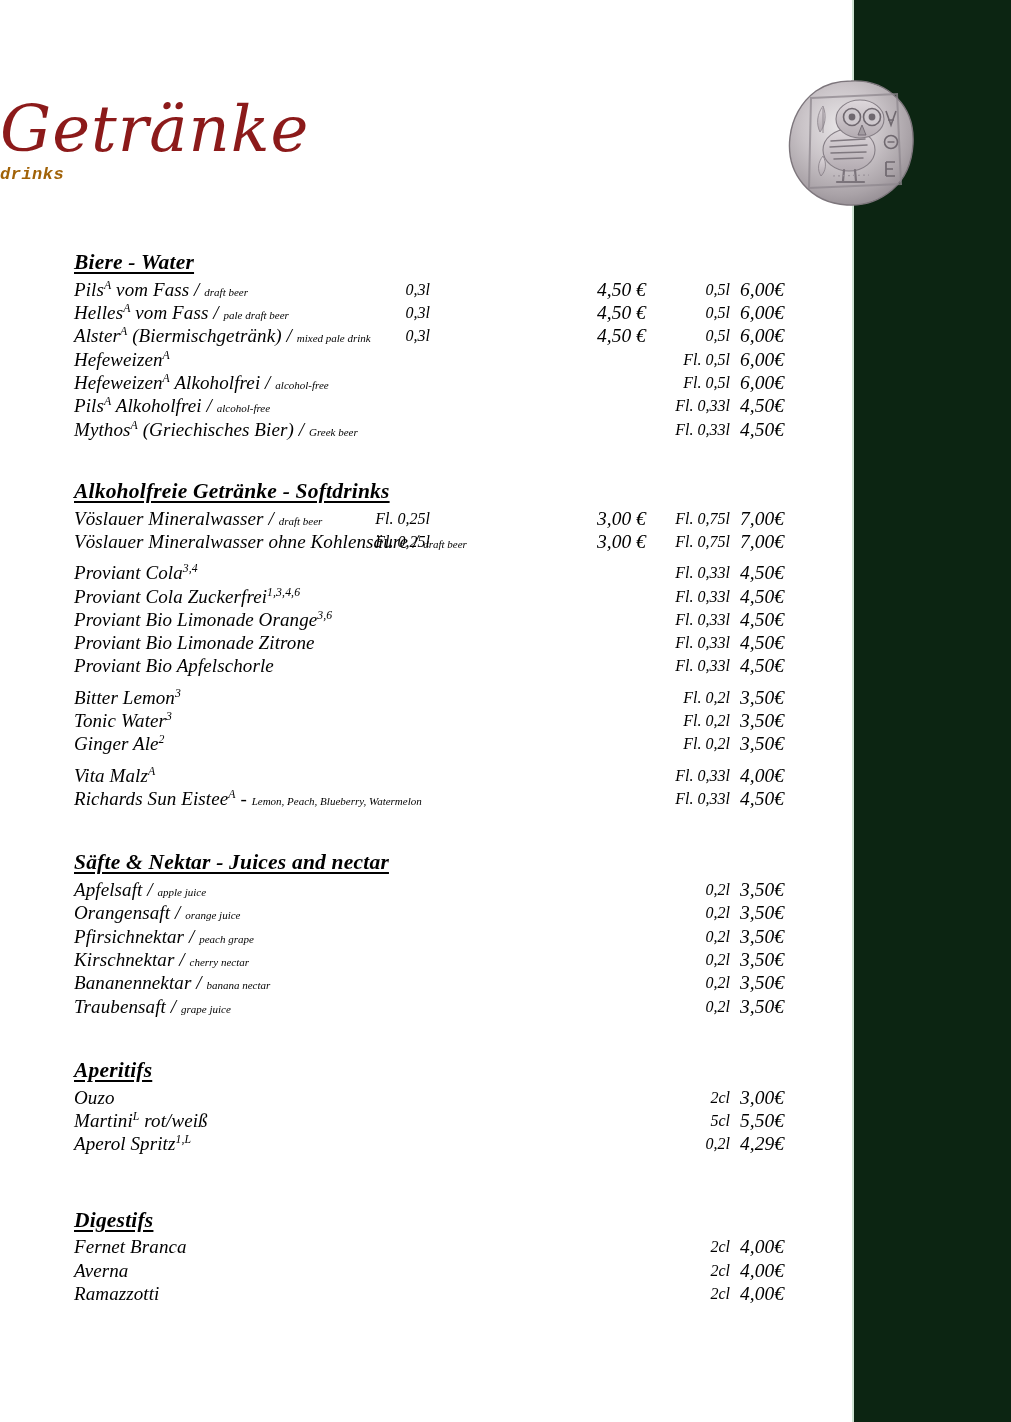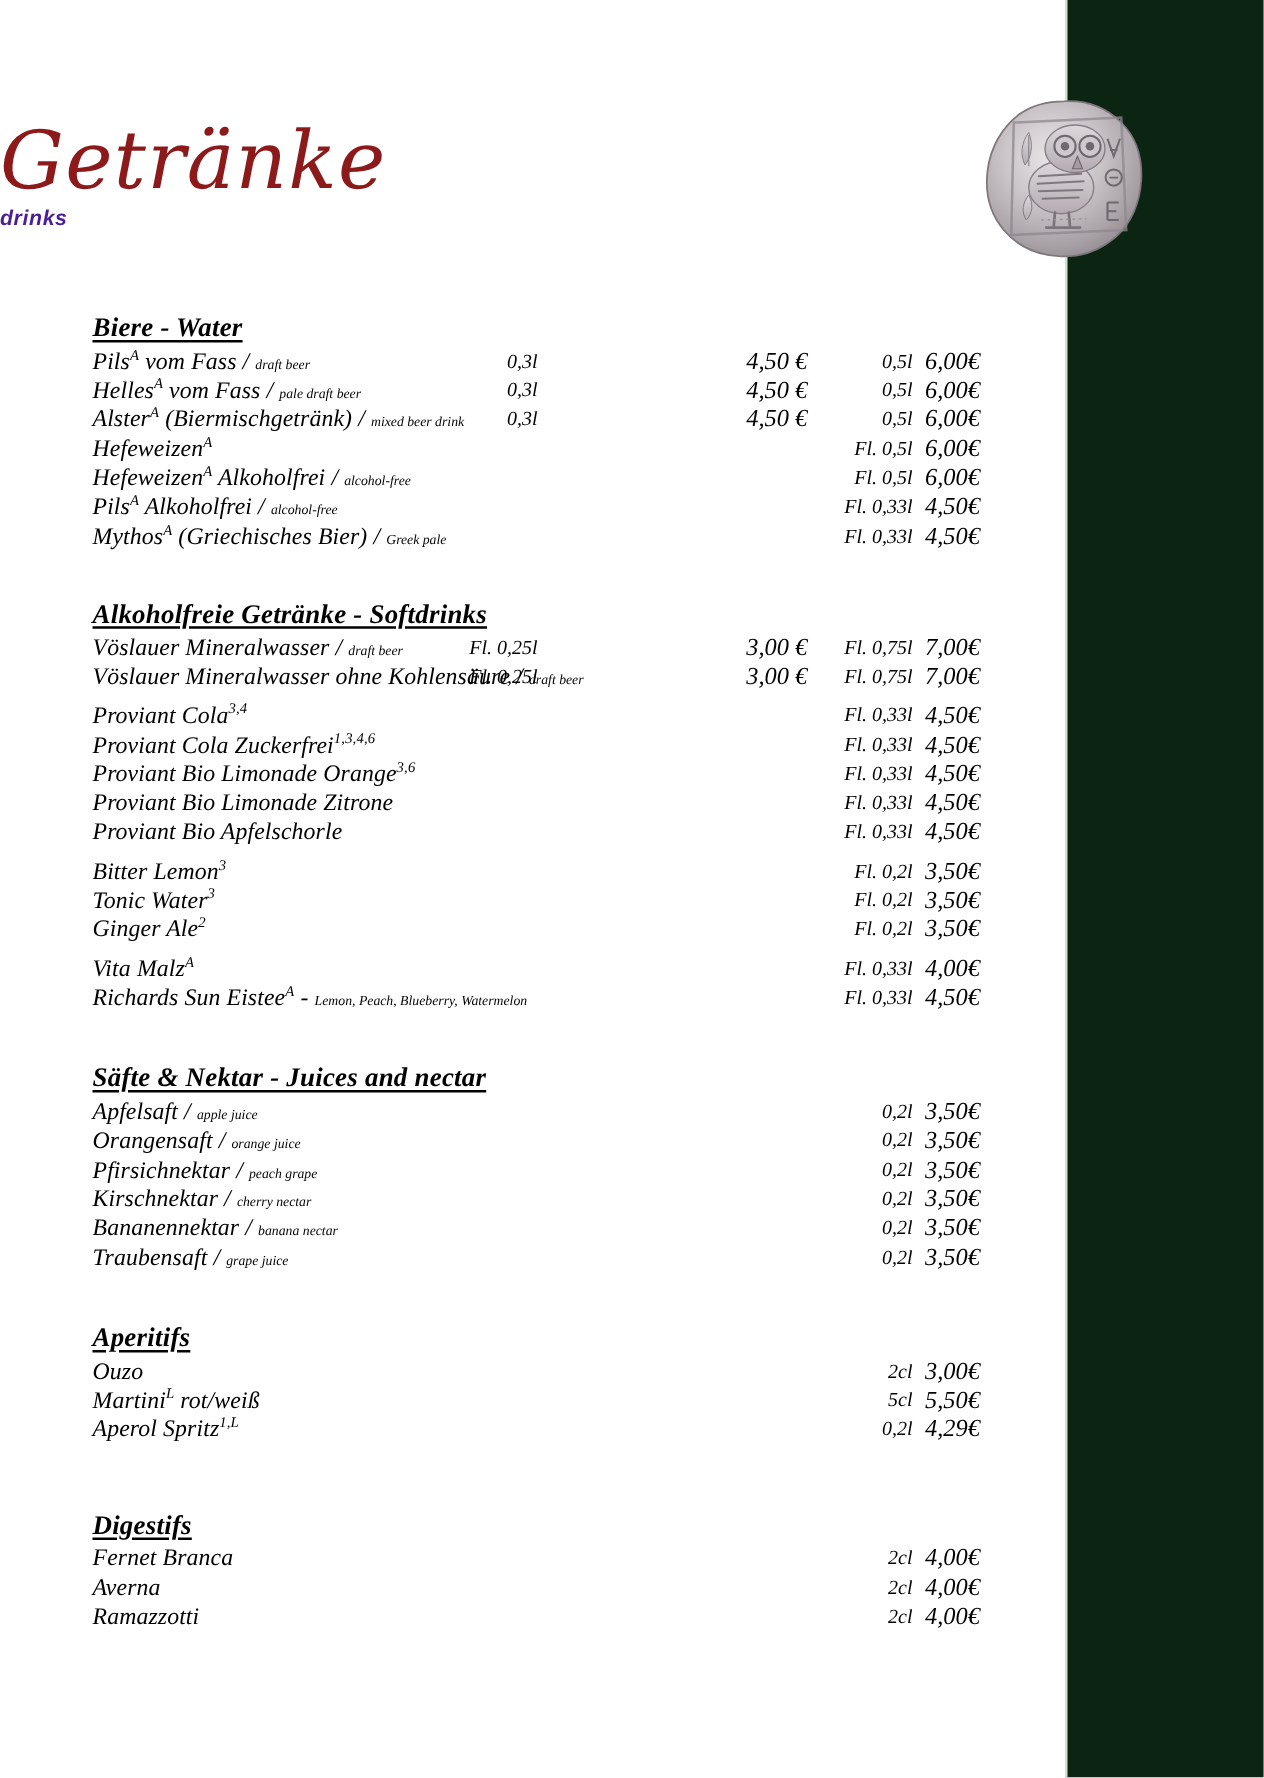--- a/index.html
+++ b/index.html
@@ -46,25 +46,25 @@
     font-family: "DejaVu Serif", "Liberation Serif", serif;
     font-style: italic;
     font-size: 64px;
     font-weight: 400;
     color: #8c1a1a;
     letter-spacing: 1px;
     line-height: 1.05;
     display: block;
   }
   #menu-subtitle {
-    font-family: Liberation Sans, sans-serif;
+    font-family: Liberation Mono, monospace;
     font-style: italic;
     font-weight: bold;
     font-size: 17px;
-    color: #4c1d95;
+    color: #a16207;
     letter-spacing: 0.5px;
     display: block;
     margin-top: 2px;
   }
 
   
   #coin-logo {
     position: absolute;
     top: 78px;
     left: 787px;
@@ -218,21 +218,21 @@
           <div class="price price-b">6,00€</div>
         </div>
         <div class="row">
           <div class="item-name">Helles<sup>A</sup> vom Fass / <span class="sub">pale draft beer</span></div>
           <div class="size size-a">0,3l</div>
           <div class="price price-a">4,50 €</div>
           <div class="size size-b">0,5l</div>
           <div class="price price-b">6,00€</div>
         </div>
         <div class="row">
-          <div class="item-name">Alster<sup>A</sup> (Biermischgetränk) / <span class="sub">mixed beer drink</span></div>
+          <div class="item-name">Alster<sup>A</sup> (Biermischgetränk) / <span class="sub">mixed pale drink</span></div>
           <div class="size size-a">0,3l</div>
           <div class="price price-a">4,50 €</div>
           <div class="size size-b">0,5l</div>
           <div class="price price-b">6,00€</div>
         </div>
         <div class="row">
           <div class="item-name">Hefeweizen<sup>A</sup></div>
           <div class="size size-b">Fl. 0,5l</div>
           <div class="price price-b">6,00€</div>
         </div>
@@ -240,21 +240,21 @@
           <div class="item-name">Hefeweizen<sup>A</sup> Alkoholfrei / <span class="sub">alcohol-free</span></div>
           <div class="size size-b">Fl. 0,5l</div>
           <div class="price price-b">6,00€</div>
         </div>
         <div class="row">
           <div class="item-name">Pils<sup>A</sup> Alkoholfrei / <span class="sub">alcohol-free</span></div>
           <div class="size size-b">Fl. 0,33l</div>
           <div class="price price-b">4,50€</div>
         </div>
         <div class="row">
-          <div class="item-name">Mythos<sup>A</sup> (Griechisches Bier) / <span class="sub">Greek pale</span></div>
+          <div class="item-name">Mythos<sup>A</sup> (Griechisches Bier) / <span class="sub">Greek beer</span></div>
           <div class="size size-b">Fl. 0,33l</div>
           <div class="price price-b">4,50€</div>
         </div>
       </div>
     </div>
     <div style="height: 38px;"></div>
     <div class="section">
       <div class="section-header-wrap"><div class="section-header">Alkoholfreie Getränke - Softdrinks</div></div>
       <div class="group">
         <div class="row">

